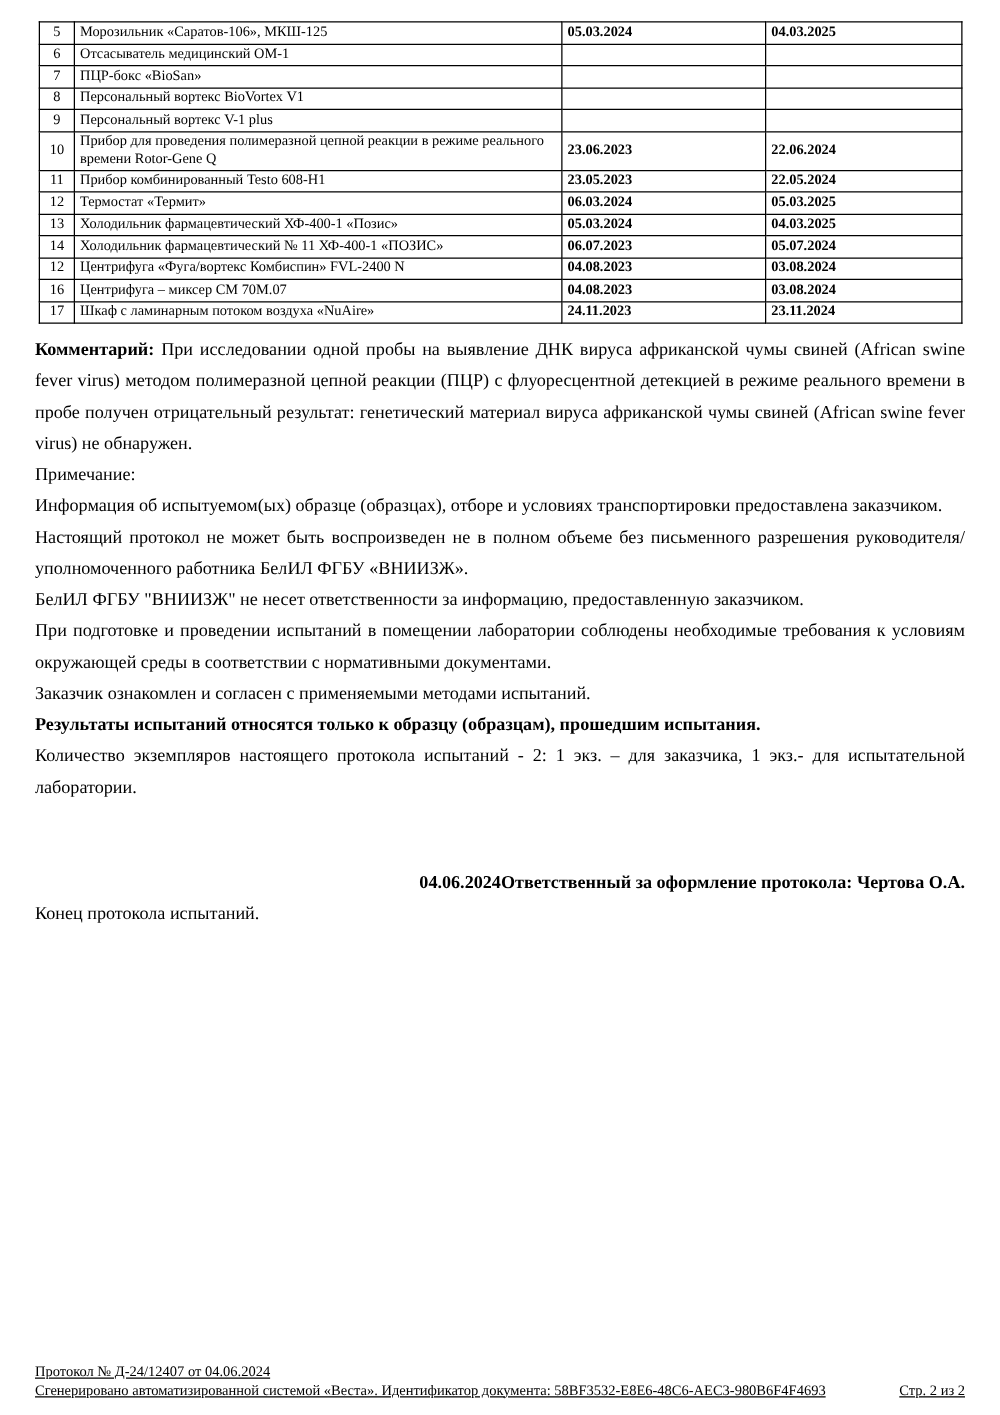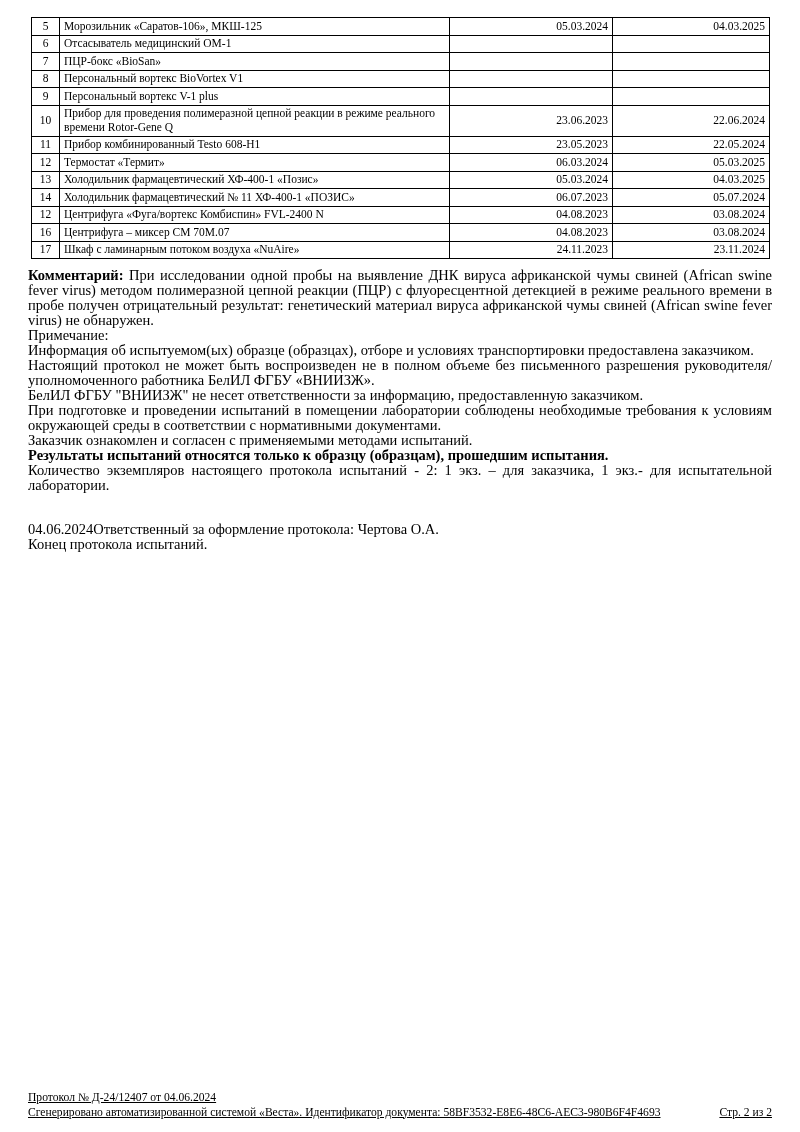--- a/index.html
+++ b/index.html
@@ -22,37 +22,38 @@
   }
   table.equip td {
     border: 1px solid #000;
     font-size: 11.5px;
     line-height: 13.5px;
     padding: 1.5px 4px;
     vertical-align: middle;
     overflow: hidden;
   }
   td.c-num  { text-align: center; padding: 1.5px 1px; }
-  td.c-date { text-align: right; }
+  td.c-date { text-align: left; font-weight: bold; }
 
   
   .content {
     margin: 9px 28px 0 28px;
     font-size: 14.5px;
-    line-height: 15px;
+    line-height: 25px;
   }
   .para { margin: 0; }
   .j    { text-align: justify; }
   .b    { font-weight: bold; }
   .notes { }
 
   .signoff {
     display: flex;
-    justify-content: flex-start;
-    margin-top: 29px;
+    justify-content: flex-end;
+    margin-top: 51px;
+    font-weight: bold;
   }
 
   
   .footer {
     position: absolute;
     left: 28px; right: 28px;
     top: 1091px;
     font-size: 11.6px;
     line-height: 14.5px;
     text-decoration: underline;

